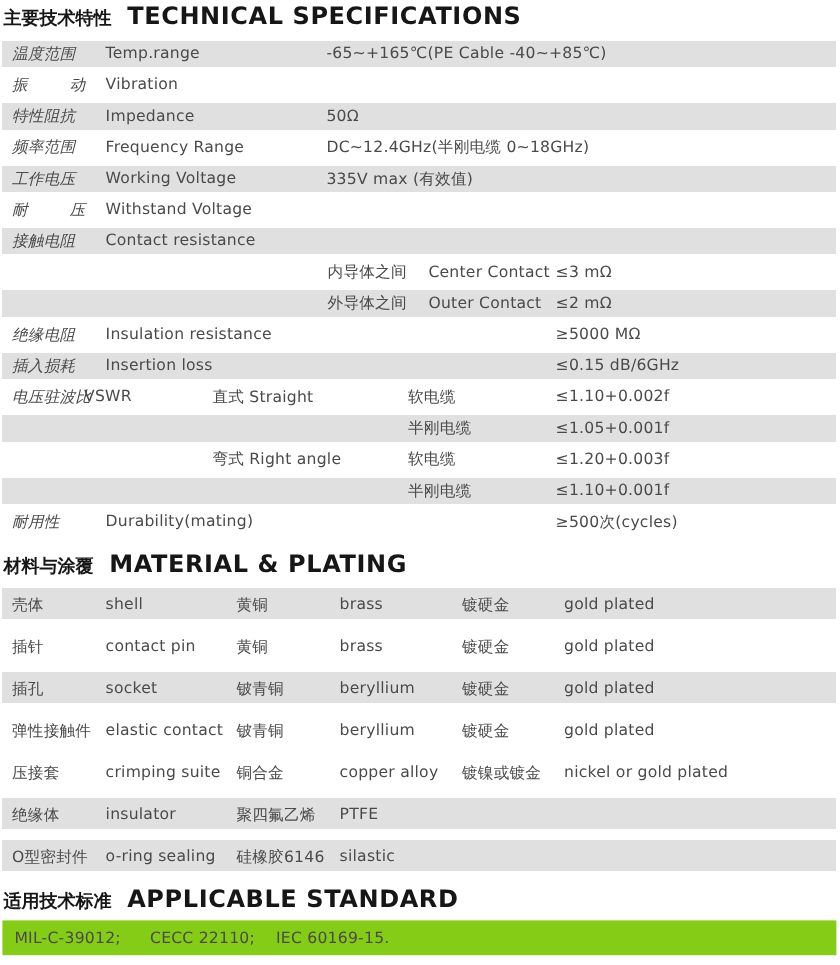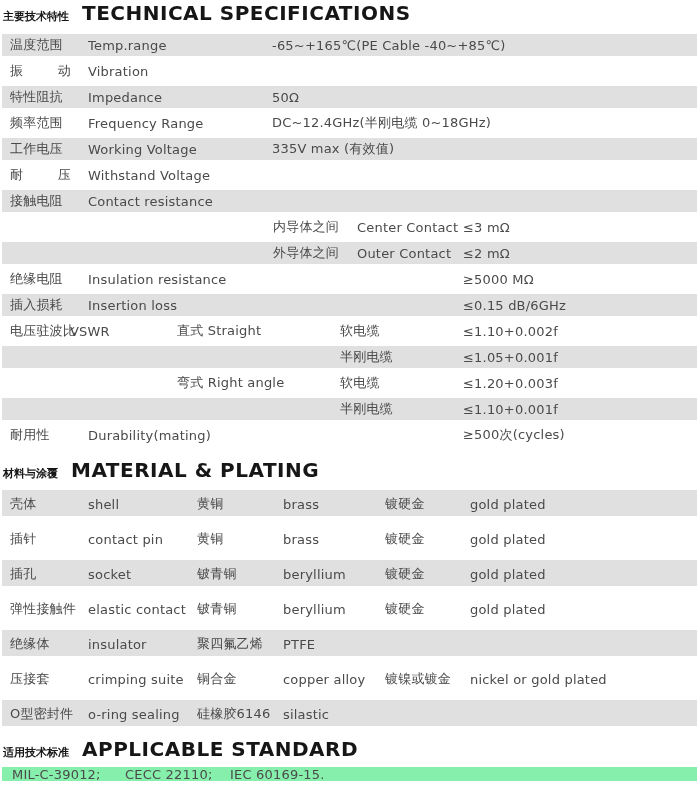--- a/index.html
+++ b/index.html
@@ -1,48 +1,48 @@
 <!DOCTYPE html>
 <html><head>
 <meta charset="utf-8">
 <style>
   html,body{margin:0;padding:0;background:#fff;}
   .page{
     position:relative;width:700px;height:804px;background:#ffffff;
     font-family:"DejaVu Sans","Liberation Sans",sans-serif;overflow:hidden;
   }
   .title{position:absolute;left:3px;white-space:nowrap;font-weight:bold;color:#161616;line-height:22px;}
-  .title .tcn{font-size:11px;margin-right:13px;}
+  .title .tcn{font-size:15px;margin-right:13px;}
   .title .ten{font-size:20px;letter-spacing:.5px;}
   .title-specs{top:2px;}
   .title-material{top:459px;}
   .title-standard{top:738px;}
 
   .tbl{position:absolute;left:0;width:700px;}
   .tbl-specs{top:32px;}
   .tbl-material{top:486px;}
 
   .row{position:relative;height:22px;padding:2px 3px 2px 2px;}
   .row.g{background:#e0e0e0;background-clip:content-box;}
   .tbl-material .row{height:26px;padding:4px 3px 5px 2px;}
 
   .cell{
     position:absolute;top:50%;transform:translateY(-50%);
     font-size:13px;color:#4a4a4a;white-space:pre;letter-spacing:.2px;
   }
   
-  .cn{left:10px;}  .en{left:88px;}  .envswr{left:70px;}
+  .cn{left:10px;font-style:italic;}  .en{left:88px;}  .envswr{left:70px;}
   .typ{left:177px;} .val{left:272px;}
   .scn{left:273px;} .sen{left:357px;}
   .cab{left:340px;} .rv{left:463px;}
   
   .mcn{left:10px;} .men{left:88px;} .matcn{left:197px;text-align:center;}
   .maten{left:283px;} .pltcn{left:385px;} .plten{left:470px;}
   
-  .stdrow{position:absolute;top:767px;left:2px;width:695px;height:14px;background:#86efac;}
+  .stdrow{position:absolute;top:767px;left:2px;width:695px;height:29px;background:#84cc16;}
   .std0{left:10px;} .std1{left:123px;} .std2{left:228px;}
 </style>
 </head>
 <body>
 
 <div class="page">
 
   <div class="title title-specs">
     <span class="tcn">主要技术特性</span><span class="ten">TECHNICAL SPECIFICATIONS</span>
   </div>
@@ -156,36 +156,36 @@
       <span class="cell pltcn">镀硬金</span>
       <span class="cell plten">gold plated</span>
     </div>
     <div class="row">
       <span class="cell mcn">弹性接触件</span>
       <span class="cell men">elastic contact</span>
       <span class="cell matcn">铍青铜</span>
       <span class="cell maten">beryllium</span>
       <span class="cell pltcn">镀硬金</span>
       <span class="cell plten">gold plated</span>
-    </div>
-    <div class="row g">
-      <span class="cell mcn">绝缘体</span>
-      <span class="cell men">insulator</span>
-      <span class="cell matcn">聚四氟乙烯</span>
-      <span class="cell maten">PTFE</span>
     </div>
     <div class="row">
       <span class="cell mcn">压接套</span>
       <span class="cell men">crimping suite</span>
       <span class="cell matcn">铜合金</span>
       <span class="cell maten">copper alloy</span>
       <span class="cell pltcn">镀镍或镀金</span>
       <span class="cell plten">nickel or gold plated</span>
     </div>
     <div class="row g">
+      <span class="cell mcn">绝缘体</span>
+      <span class="cell men">insulator</span>
+      <span class="cell matcn">聚四氟乙烯</span>
+      <span class="cell maten">PTFE</span>
+    </div>
+    <div class="row g">
       <span class="cell mcn">O型密封件</span>
       <span class="cell men">o-ring sealing</span>
       <span class="cell matcn">硅橡胶6146</span>
       <span class="cell maten">silastic</span>
     </div>
   </div>
 
   <div class="title title-standard">
     <span class="tcn">适用技术标准</span><span class="ten">APPLICABLE STANDARD</span>
   </div>

